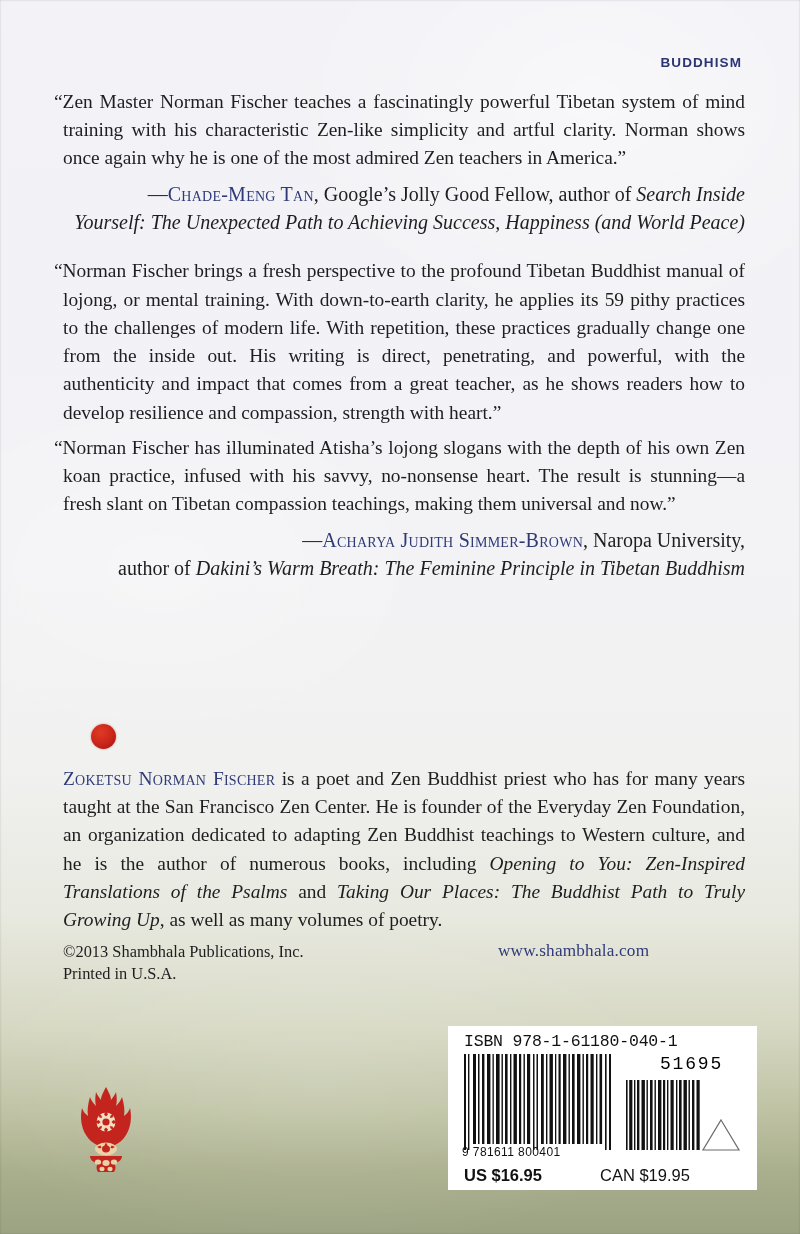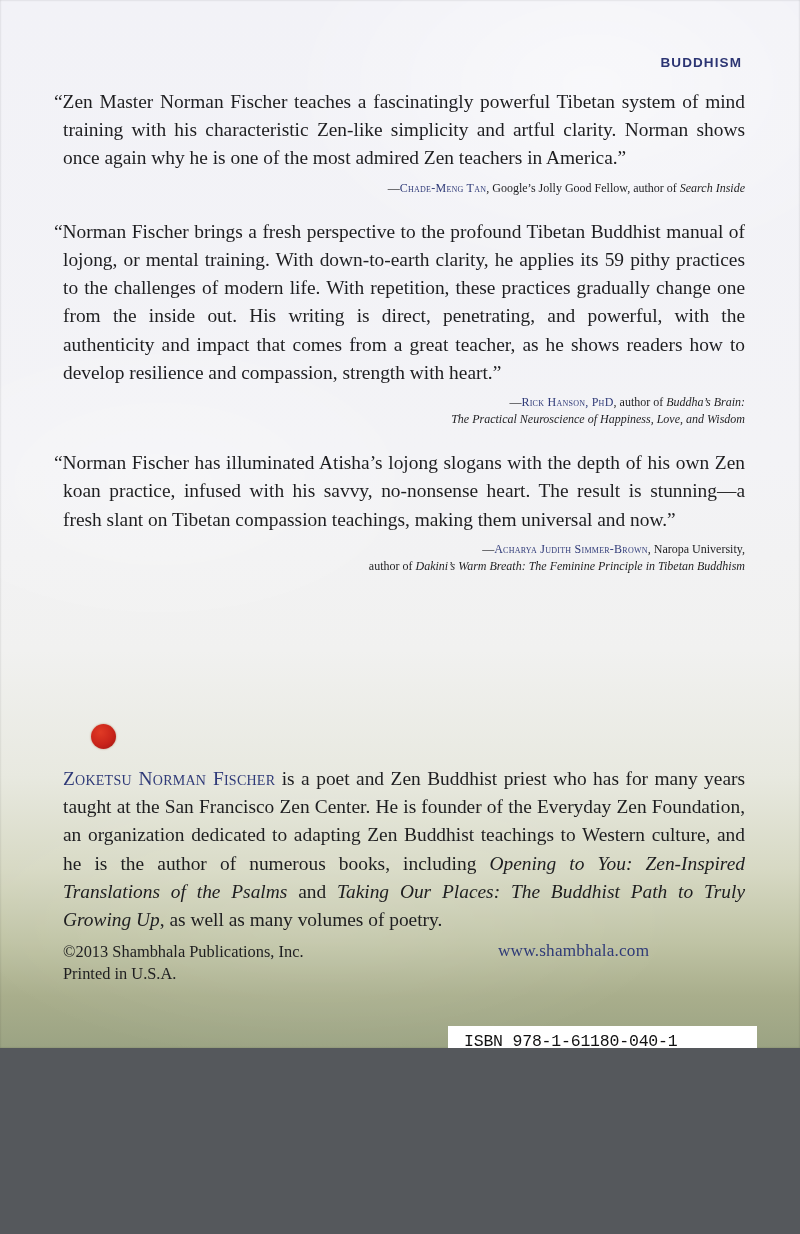--- a/index.html
+++ b/index.html
@@ -3,21 +3,21 @@
 <meta charset="utf-8">
 <style>
   html, body {
     margin: 0;
     padding: 0;
     background: #55585c;
   }
   .cover {
     position: relative;
     width: 800px;
-    height: 1048px;
+    height: 1234px;
     overflow: hidden;
     font-family: "Liberation Serif", "DejaVu Serif", serif;
     color: #1e1e20;
     background:
       linear-gradient(180deg,
         #f2f2f7 0%,
         #f3f3f6 44%,
         #f1f1f0 62%,
         #e8e9e0 74%,
         #d7d9c4 83%,
@@ -69,21 +69,21 @@
   }
   .quote {
     font-size: 19.4px;
     line-height: 1.455;
     text-align: justify;
     text-indent: -9px;
     margin: 0 0 7px 0;
     hyphens: manual;
   }
   .attrib {
-    font-size: 12px;
+    font-size: 20px;
     line-height: 1.42;
     text-align: right;
     margin: 0 0 21px 0;
   }
   .attrib .l1 { display: block; }
   .attrib .l2 { display: block; }
   .sc {
     color: #2f3a78;
     font-variant: small-caps;
     letter-spacing: .25px;
@@ -247,29 +247,24 @@
 
   <div class="category layer">BUDDHISM</div>
 
   <div class="blurbs layer">
 
     <p class="quote">“Zen Master Norman Fischer teaches a fascinatingly powerful Tibetan system of mind training with his characteristic Zen-like simplicity and artful clarity. Norman shows once again why he is one of the most admired Zen teachers in America.”</p>
     <p class="attrib">
       <span class="l1">
         <span>—</span><span class="sc">Chade-Meng Tan</span><span>, Google’s Jolly Good Fellow, author of </span><span class="it">Search Inside</span>
       </span>
+      <span class="l2 it">Yourself: The Unexpected Path to Achieving Success, Happiness (and World Peace)</span>
     </p>
 
     <p class="quote">“Norman Fischer brings a fresh perspective to the profound Tibetan Buddhist manual of lojong, or mental training. With down-to-earth clarity, he applies its 59 pithy practices to the challenges of modern life. With repetition, these practices gradually change one from the inside out. His writing is direct, penetrating, and powerful, with the authenticity and impact that comes from a great teacher, as he shows readers how to develop resilience and compassion, strength with heart.”</p>
-    <p class="attrib">
-      <span class="l1">
-        <span>—</span><span class="sc">Rick Hanson, PhD</span><span>, author of </span><span class="it">Buddha’s Brain:</span>
-      </span>
-      <span class="l2 it">The Practical Neuroscience of Happiness, Love, and Wisdom</span>
-    </p>
 
     <p class="quote">“Norman Fischer has illuminated Atisha’s lojong slogans with the depth of his own Zen koan practice, infused with his savvy, no-nonsense heart. The result is stunning—a fresh slant on Tibetan compassion teachings, making them universal and now.”</p>
     <p class="attrib">
       <span class="l1">
         <span>—</span><span class="sc">Acharya Judith Simmer-Brown</span><span>, Naropa University,</span>
       </span>
       <span class="l2">
         <span>author of </span><span class="it">Dakini’s Warm Breath: The Feminine Principle in Tibetan Buddhism</span>
       </span>
     </p>

